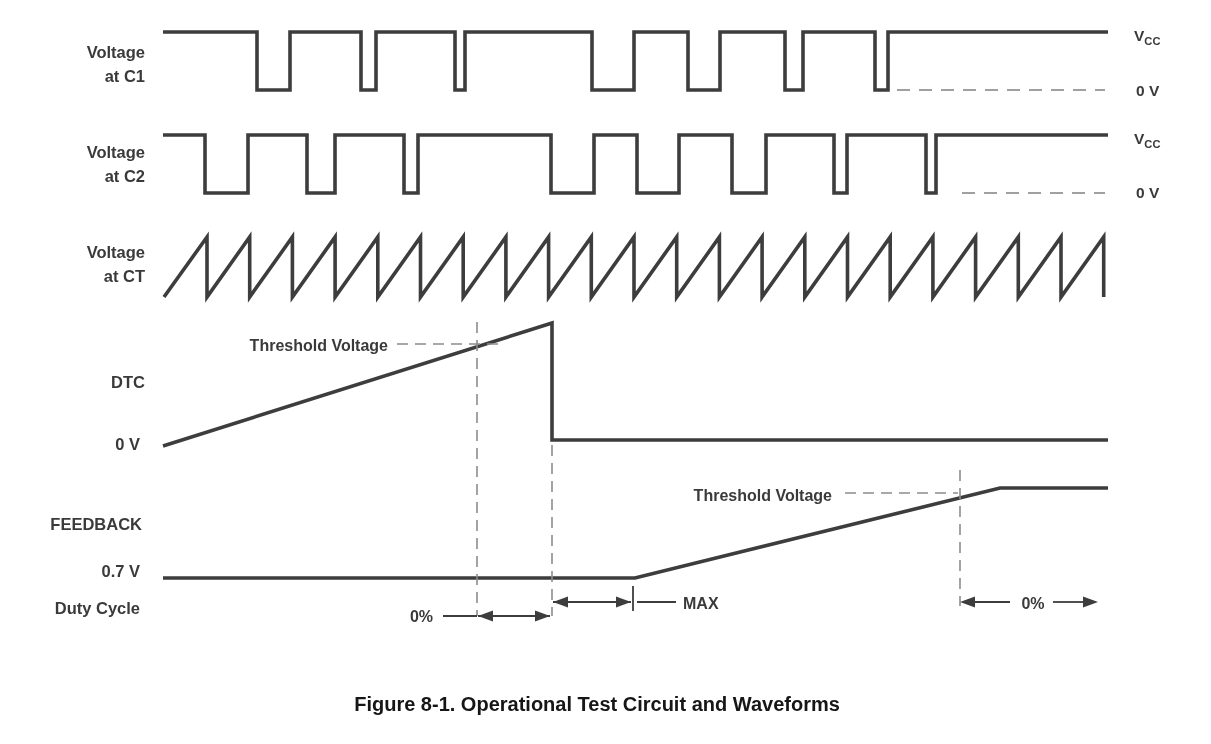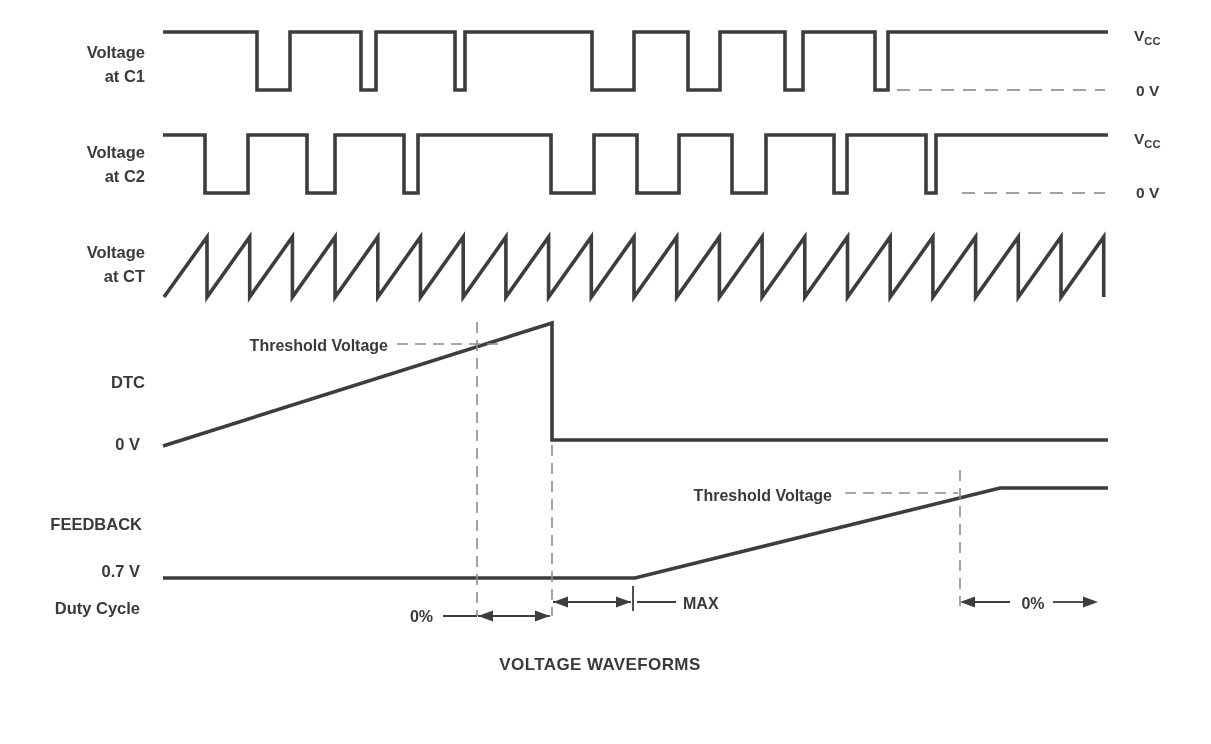--- a/index.html
+++ b/index.html
@@ -65,14 +65,14 @@
       <text x="1134" y="41" text-anchor="start" font-size="15.5" fill="#3a3a3a">V<tspan font-size="11.16" dy="3.5">CC</tspan></text>
       <text x="1136" y="96" text-anchor="start" font-size="15.5" fill="#3a3a3a">0 V</text>
       <text x="1134" y="144" text-anchor="start" font-size="15.5" fill="#3a3a3a">V<tspan font-size="11.16" dy="3.5">CC</tspan></text>
       <text x="1136" y="198" text-anchor="start" font-size="15.5" fill="#3a3a3a">0 V</text>
       <text x="388" y="351" text-anchor="end" font-size="16" fill="#3a3a3a">Threshold Voltage</text>
       <text x="832" y="501" text-anchor="end" font-size="16" fill="#3a3a3a">Threshold Voltage</text>
       <text x="433" y="622" text-anchor="end" font-size="16" fill="#3a3a3a">0%</text>
       <text x="683" y="609" text-anchor="start" font-size="16" fill="#3a3a3a">MAX</text>
       <text x="1033" y="609" text-anchor="middle" font-size="16" fill="#3a3a3a">0%</text>
     </svg>
-  <div class="subtitle">VOLTAGE WAVEFORMS</div>
+  <div class="caption">Figure 8-1. Operational Test Circuit and Waveforms</div>
 </div>
 
 </body></html>

